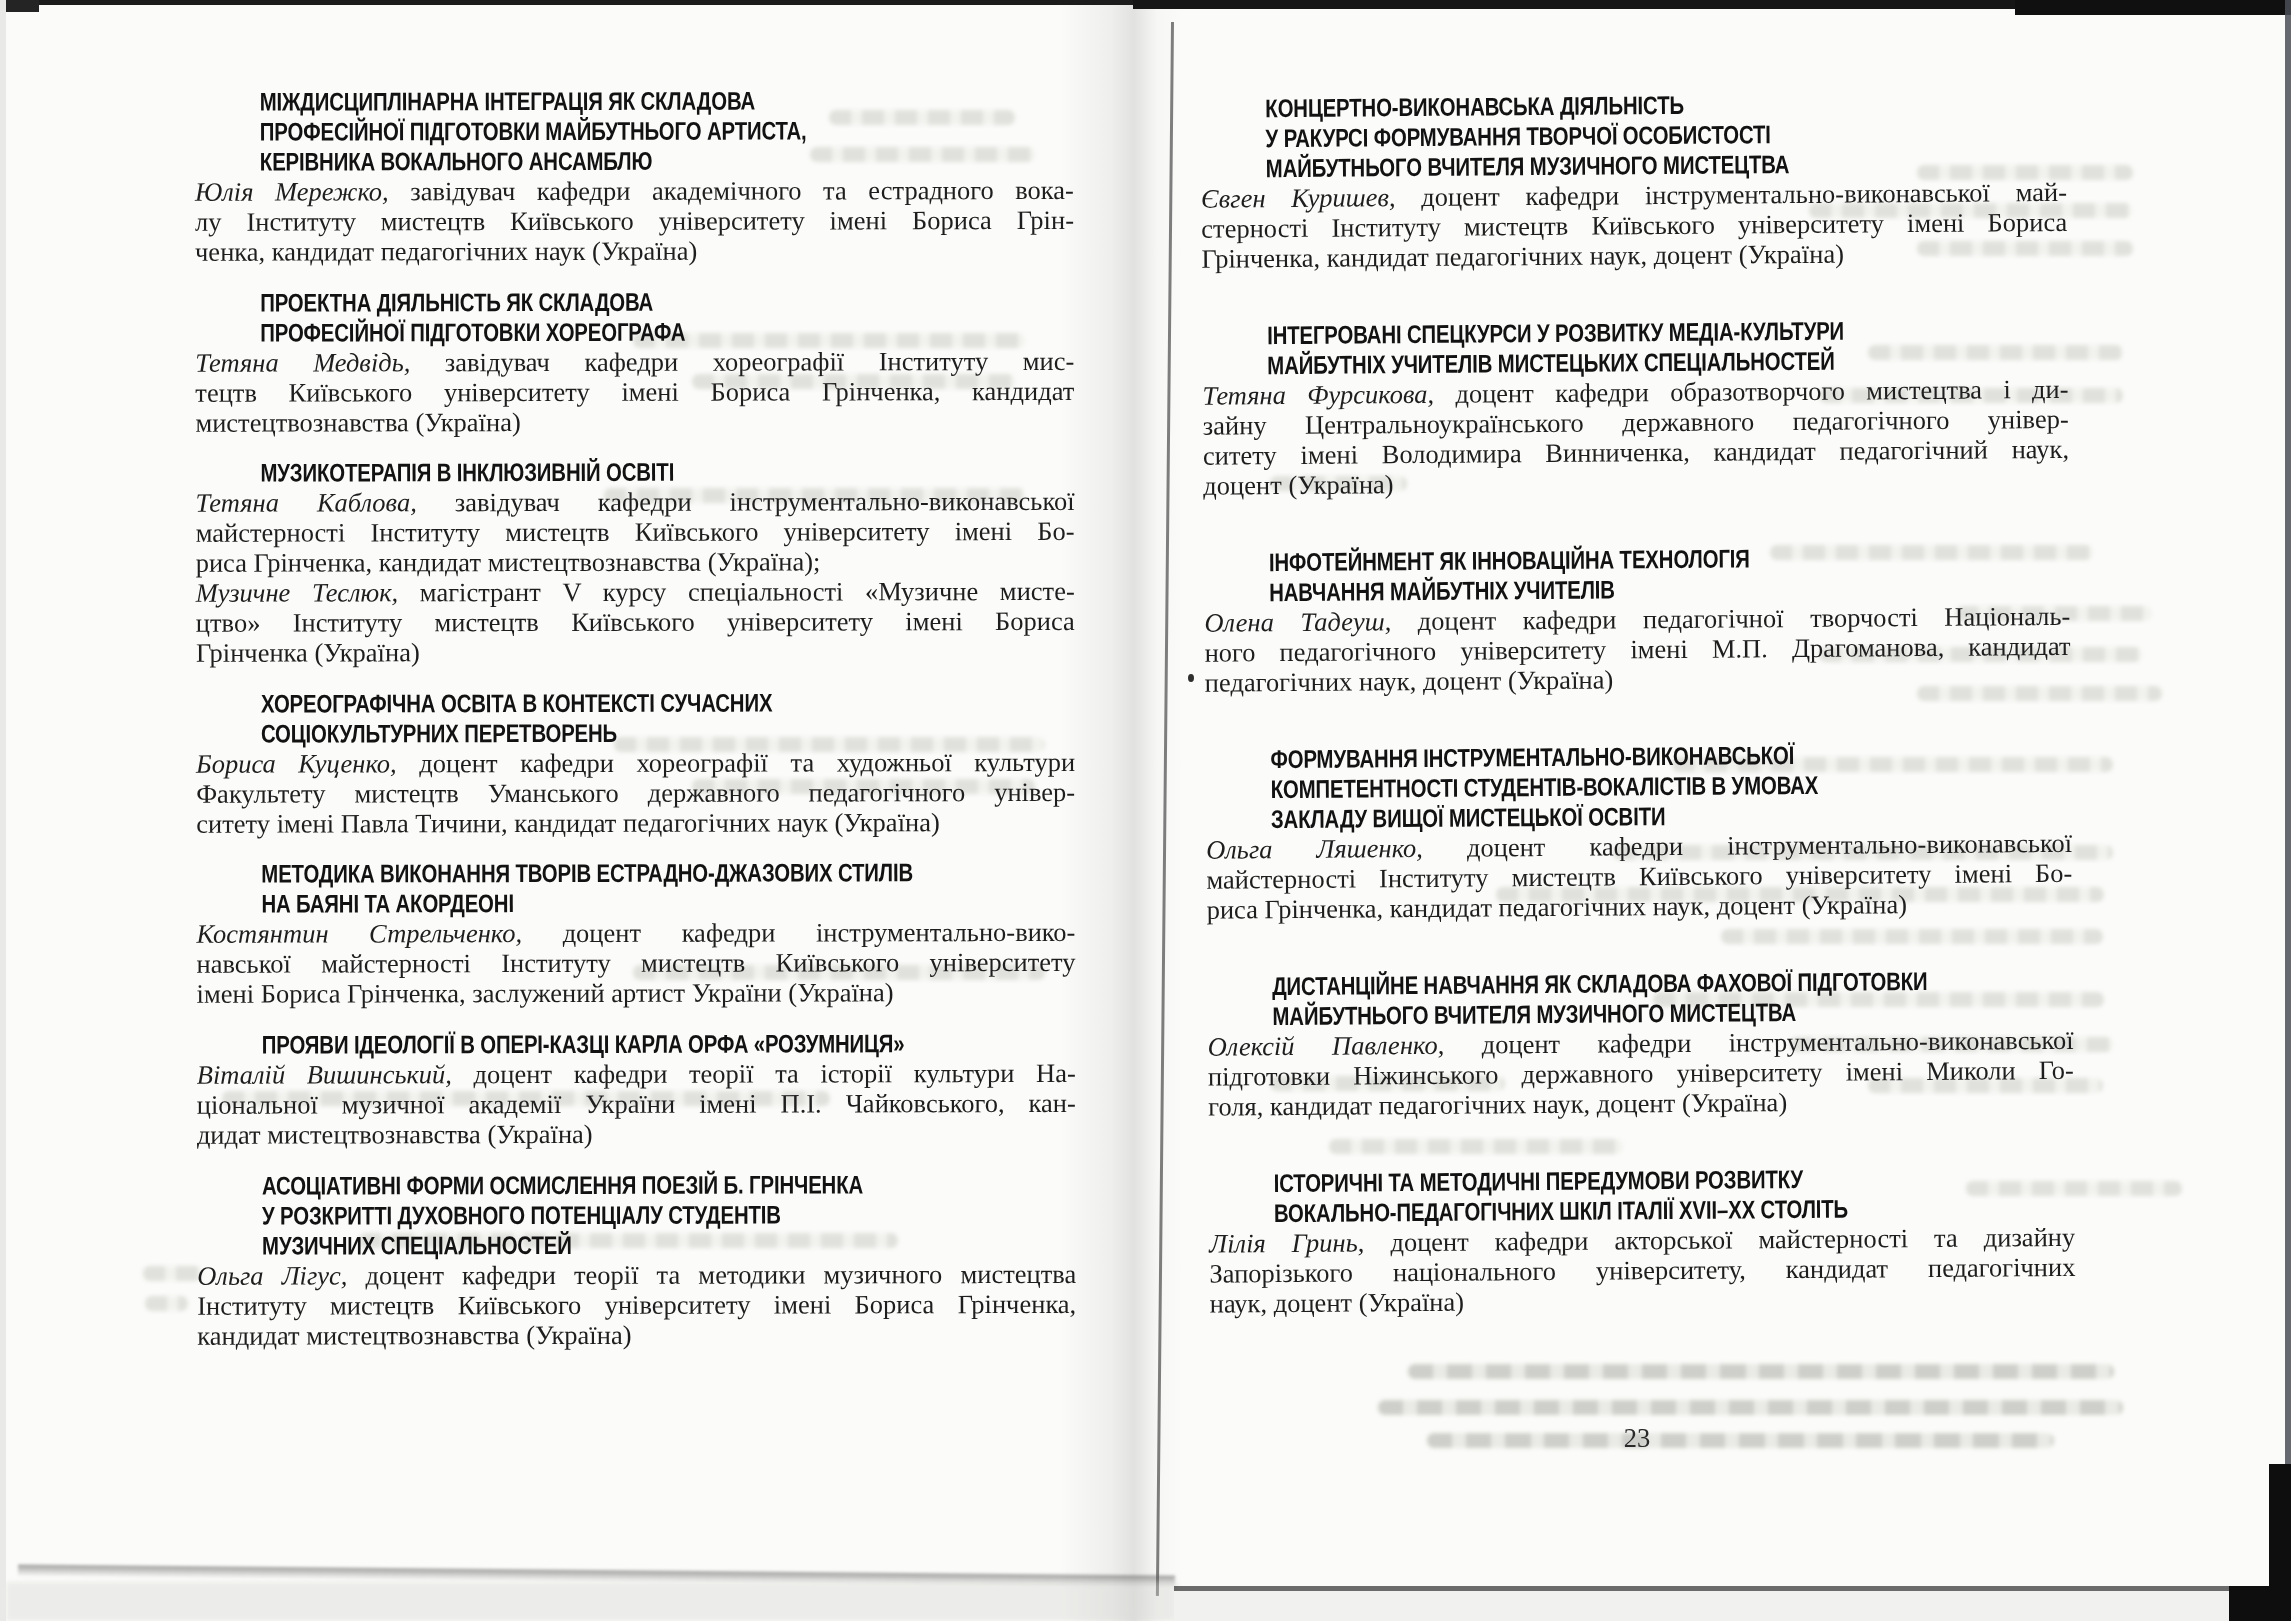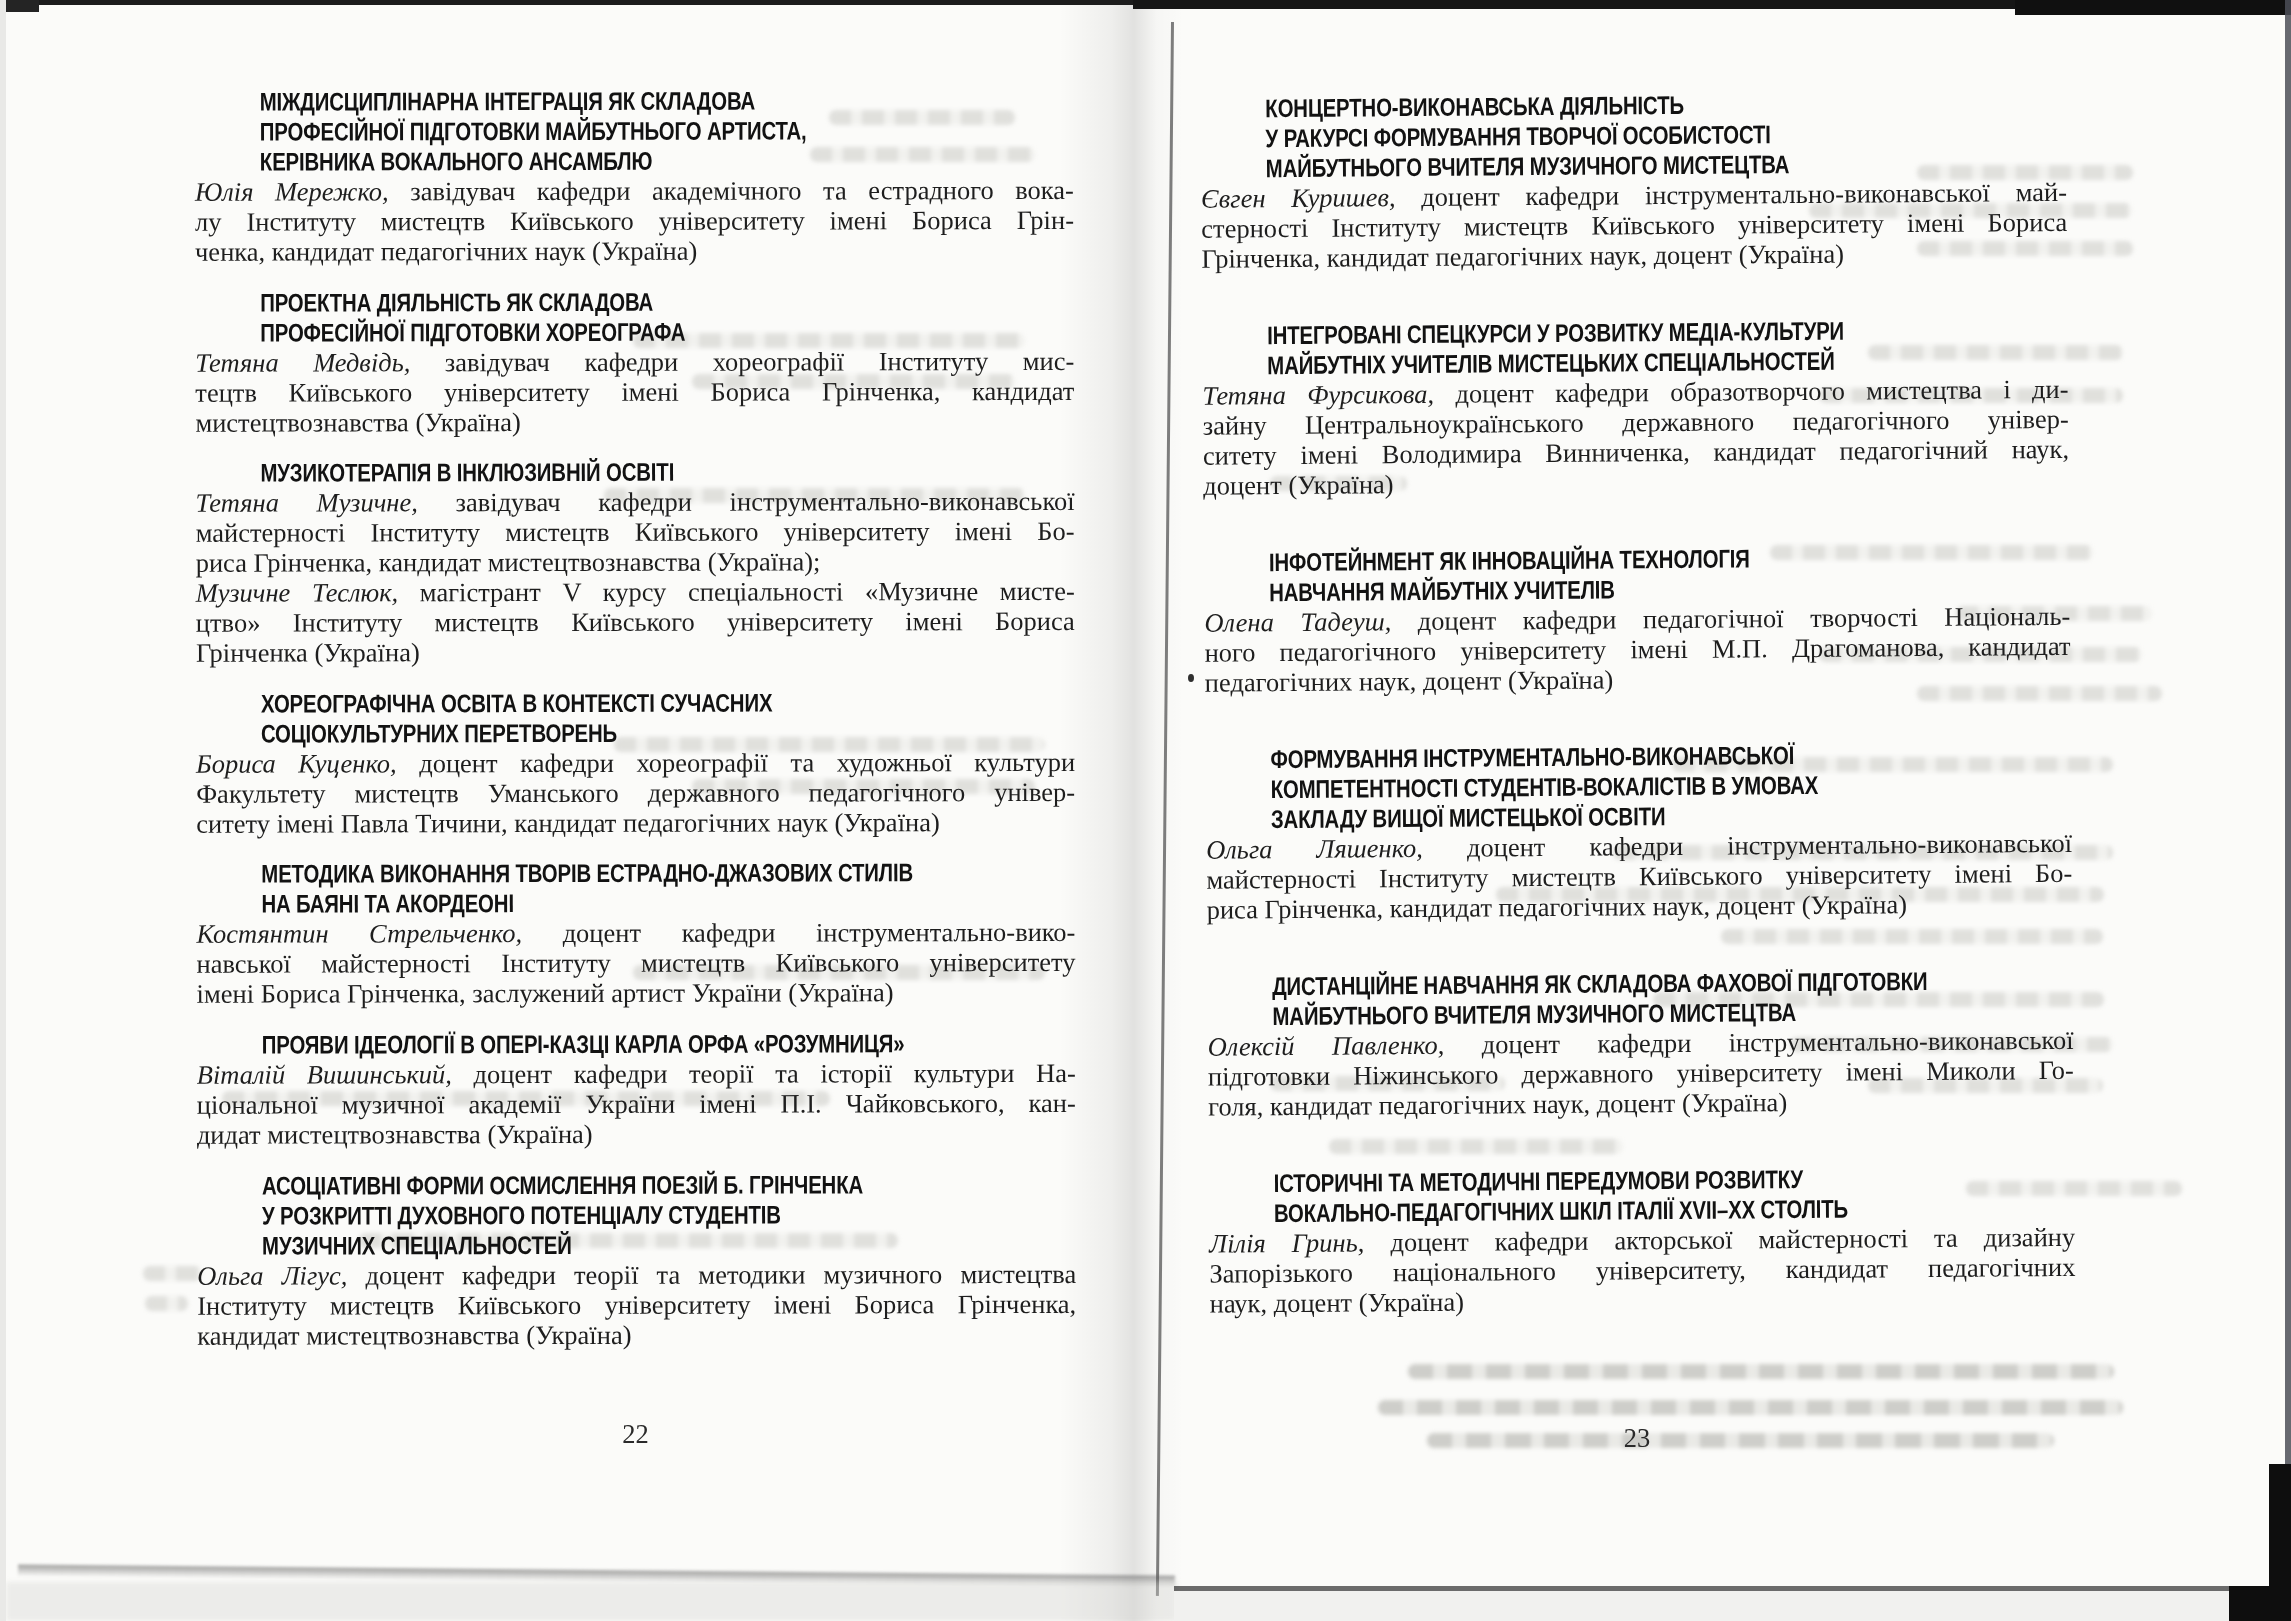--- a/index.html
+++ b/index.html
@@ -79,21 +79,21 @@
               <div class="tline">ПРОФЕСІЙНОЇ ПІДГОТОВКИ ХОРЕОГРАФА</div>
             </div>
             <div class="bline"><i>Тетяна Медвідь,</i> завідувач кафедри хореографії Інституту мис-</div>
             <div class="bline">тецтв Київського університету імені Бориса Грінченка, кандидат</div>
             <div class="bline last">мистецтвознавства (Україна)</div>
           </div>
           <div class="section">
             <div class="sec-title">
               <div class="tline">МУЗИКОТЕРАПІЯ В ІНКЛЮЗИВНІЙ ОСВІТІ</div>
             </div>
-            <div class="bline"><i>Тетяна Музичне,</i> завідувач кафедри інструментально-виконавської</div>
+            <div class="bline"><i>Тетяна Каблова,</i> завідувач кафедри інструментально-виконавської</div>
             <div class="bline">майстерності Інституту мистецтв Київського університету імені Бо-</div>
             <div class="bline last">риса Грінченка, кандидат мистецтвознавства (Україна);</div>
             <div class="bline"><i>Музичне Теслюк,</i> магістрант V курсу спеціальності «Музичне мисте-</div>
             <div class="bline">цтво» Інституту мистецтв Київського університету імені Бориса</div>
             <div class="bline last">Грінченка (Україна)</div>
           </div>
           <div class="section">
             <div class="sec-title">
               <div class="tline">ХОРЕОГРАФІЧНА ОСВІТА В КОНТЕКСТІ СУЧАСНИХ</div>
               <div class="tline">СОЦІОКУЛЬТУРНИХ ПЕРЕТВОРЕНЬ</div>
@@ -124,21 +124,20 @@
               <div class="tline">АСОЦІАТИВНІ ФОРМИ ОСМИСЛЕННЯ ПОЕЗІЙ Б. ГРІНЧЕНКА</div>
               <div class="tline">У РОЗКРИТТІ ДУХОВНОГО ПОТЕНЦІАЛУ СТУДЕНТІВ</div>
               <div class="tline">МУЗИЧНИХ СПЕЦІАЛЬНОСТЕЙ</div>
             </div>
             <div class="bline"><i>Ольга Лігус,</i> доцент кафедри теорії та методики музичного мистецтва</div>
             <div class="bline">Інституту мистецтв Київського університету імені Бориса Грінченка,</div>
             <div class="bline last">кандидат мистецтвознавства (Україна)</div>
           </div>
         </div>
     </div>
-    <div class="pagenum">22</div>
   </div>
 
   <div class="page page-right">
     <div class="content">
       <div class="col" id="page1">
           <div class="section">
             <div class="sec-title">
               <div class="tline">КОНЦЕРТНО-ВИКОНАВСЬКА ДІЯЛЬНІСТЬ</div>
               <div class="tline">У РАКУРСІ ФОРМУВАННЯ ТВОРЧОЇ ОСОБИСТОСТІ</div>
               <div class="tline">МАЙБУТНЬОГО ВЧИТЕЛЯ МУЗИЧНОГО МИСТЕЦТВА</div>

